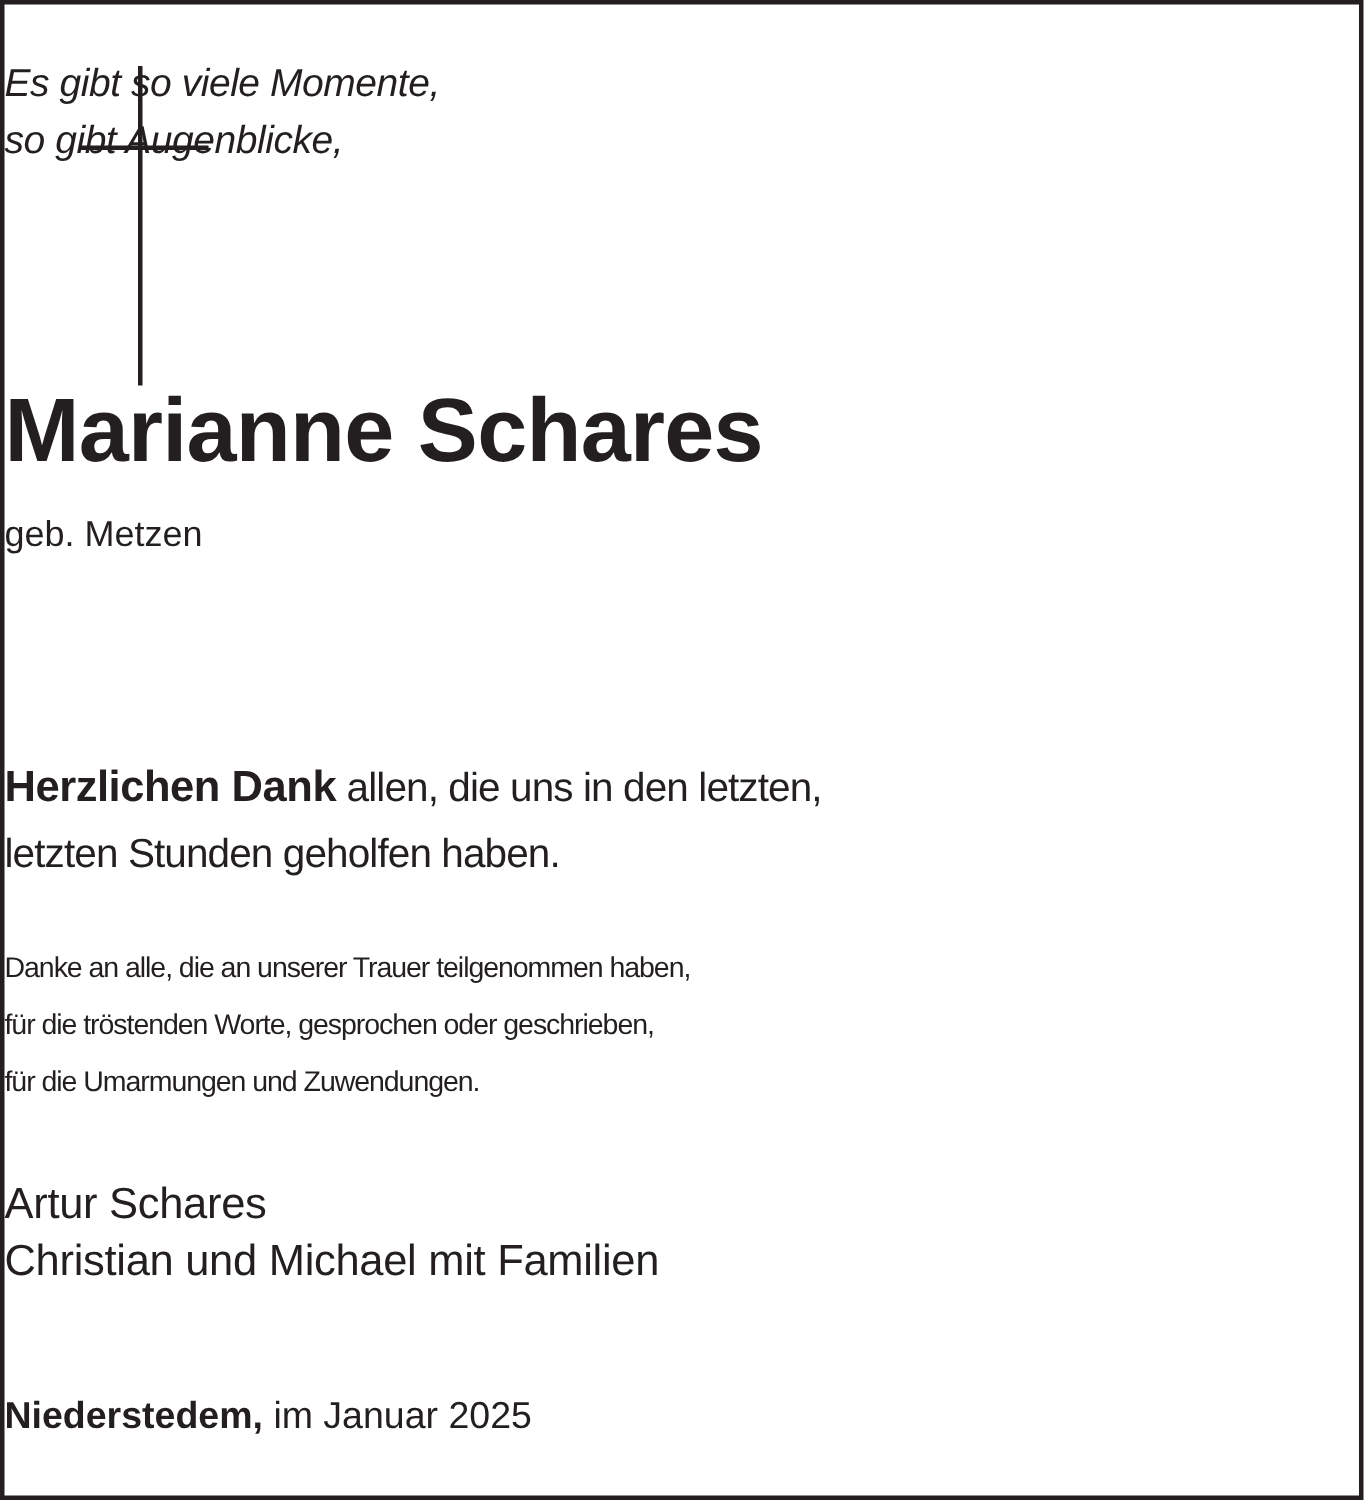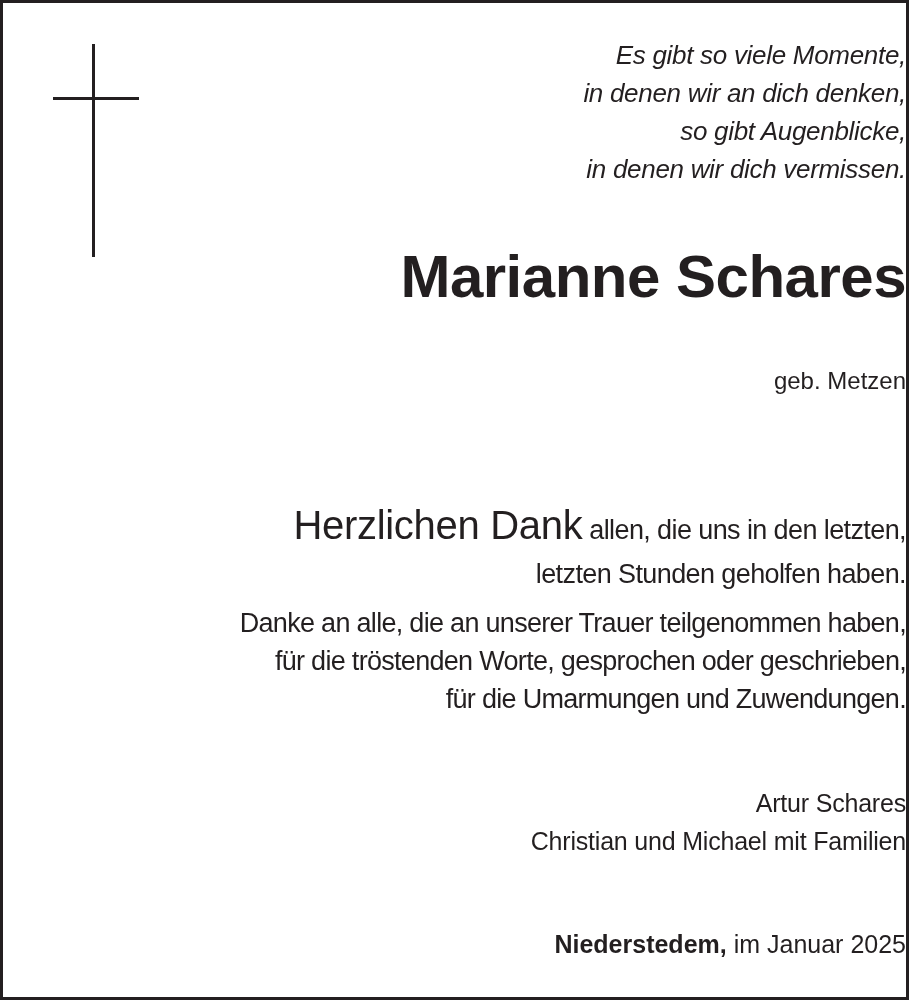--- a/index.html
+++ b/index.html
@@ -14,63 +14,62 @@
       font-family: "Liberation Sans", "DejaVu Sans", sans-serif;
     }
     .cross-v {
       position: absolute; left: 89px; top: 41px;
       width: 3px; height: 213px; background: #231f20;
     }
     .cross-h {
       position: absolute; left: 50px; top: 94px;
       width: 86px; height: 3px; background: #231f20;
     }
-    .center { position: absolute; left: 0; width: 903px; text-align: right; }
+    .center { position: absolute; left: 0; width: 903px; text-align: left; }
     .poem {
       top: 33px;
       font-style: italic;
       font-size: 26px;
       line-height: 38px;
       letter-spacing: -0.3px;
     }
     .name {
-      top: 236px;
+      top: 246px;
       font-weight: bold;
       font-size: 60px;
       line-height: 76px;
       letter-spacing: -0.5px;
     }
     .born {
       top: 336px;
       font-size: 24px;
       line-height: 36px;
-      margin-top: 24px;
     }
     .death {
       top: 386px;
       font-size: 24px;
       line-height: 36px;
     }
     .death .dagger { font-size: 20px; vertical-align: 4px; margin-right: 4px; }
     .thanks {
       top: 500px;
       font-size: 27px;
       line-height: 44px;
       letter-spacing: -0.6px;
     }
-    .thanks .lead { font-weight: normal; font-size: 40px; letter-spacing: -0.3px; }
+    .thanks .lead { font-weight: bold; font-size: 29px; letter-spacing: -0.3px; }
     .gratitude {
-      top: 601px;
-      font-size: 27px;
+      top: 624px;
+      font-size: 19px;
       line-height: 38px;
       letter-spacing: -0.7px;
     }
     .signers {
       top: 781px;
-      font-size: 25px;
+      font-size: 29px;
       line-height: 38px;
       letter-spacing: -0.2px;
     }
     .place {
       top: 922px;
       font-size: 25px;
       line-height: 38px;
     }
     .place .town { font-weight: bold; }
     .line { display: block; white-space: nowrap; }
@@ -80,23 +79,21 @@
 
 <div class="frame">
 
   <div>
     <div class="cross-v"></div>
     <div class="cross-h"></div>
   </div>
 
   <div class="center poem">
     <span class="line">Es gibt so viele Momente,</span>
-    <span class="line">in denen wir an dich denken,</span>
     <span class="line">so gibt Augenblicke,</span>
-    <span class="line">in denen wir dich vermissen.</span>
   </div>
 
   <div class="center name">Marianne Schares</div>
 
   <div class="center born">geb. Metzen</div>
 
 
   <div class="center thanks">
     <span class="line"><span class="lead">Herzlichen Dank</span> <span>allen, die uns in den letzten,</span></span>
     <span class="line">letzten Stunden geholfen haben.</span>

